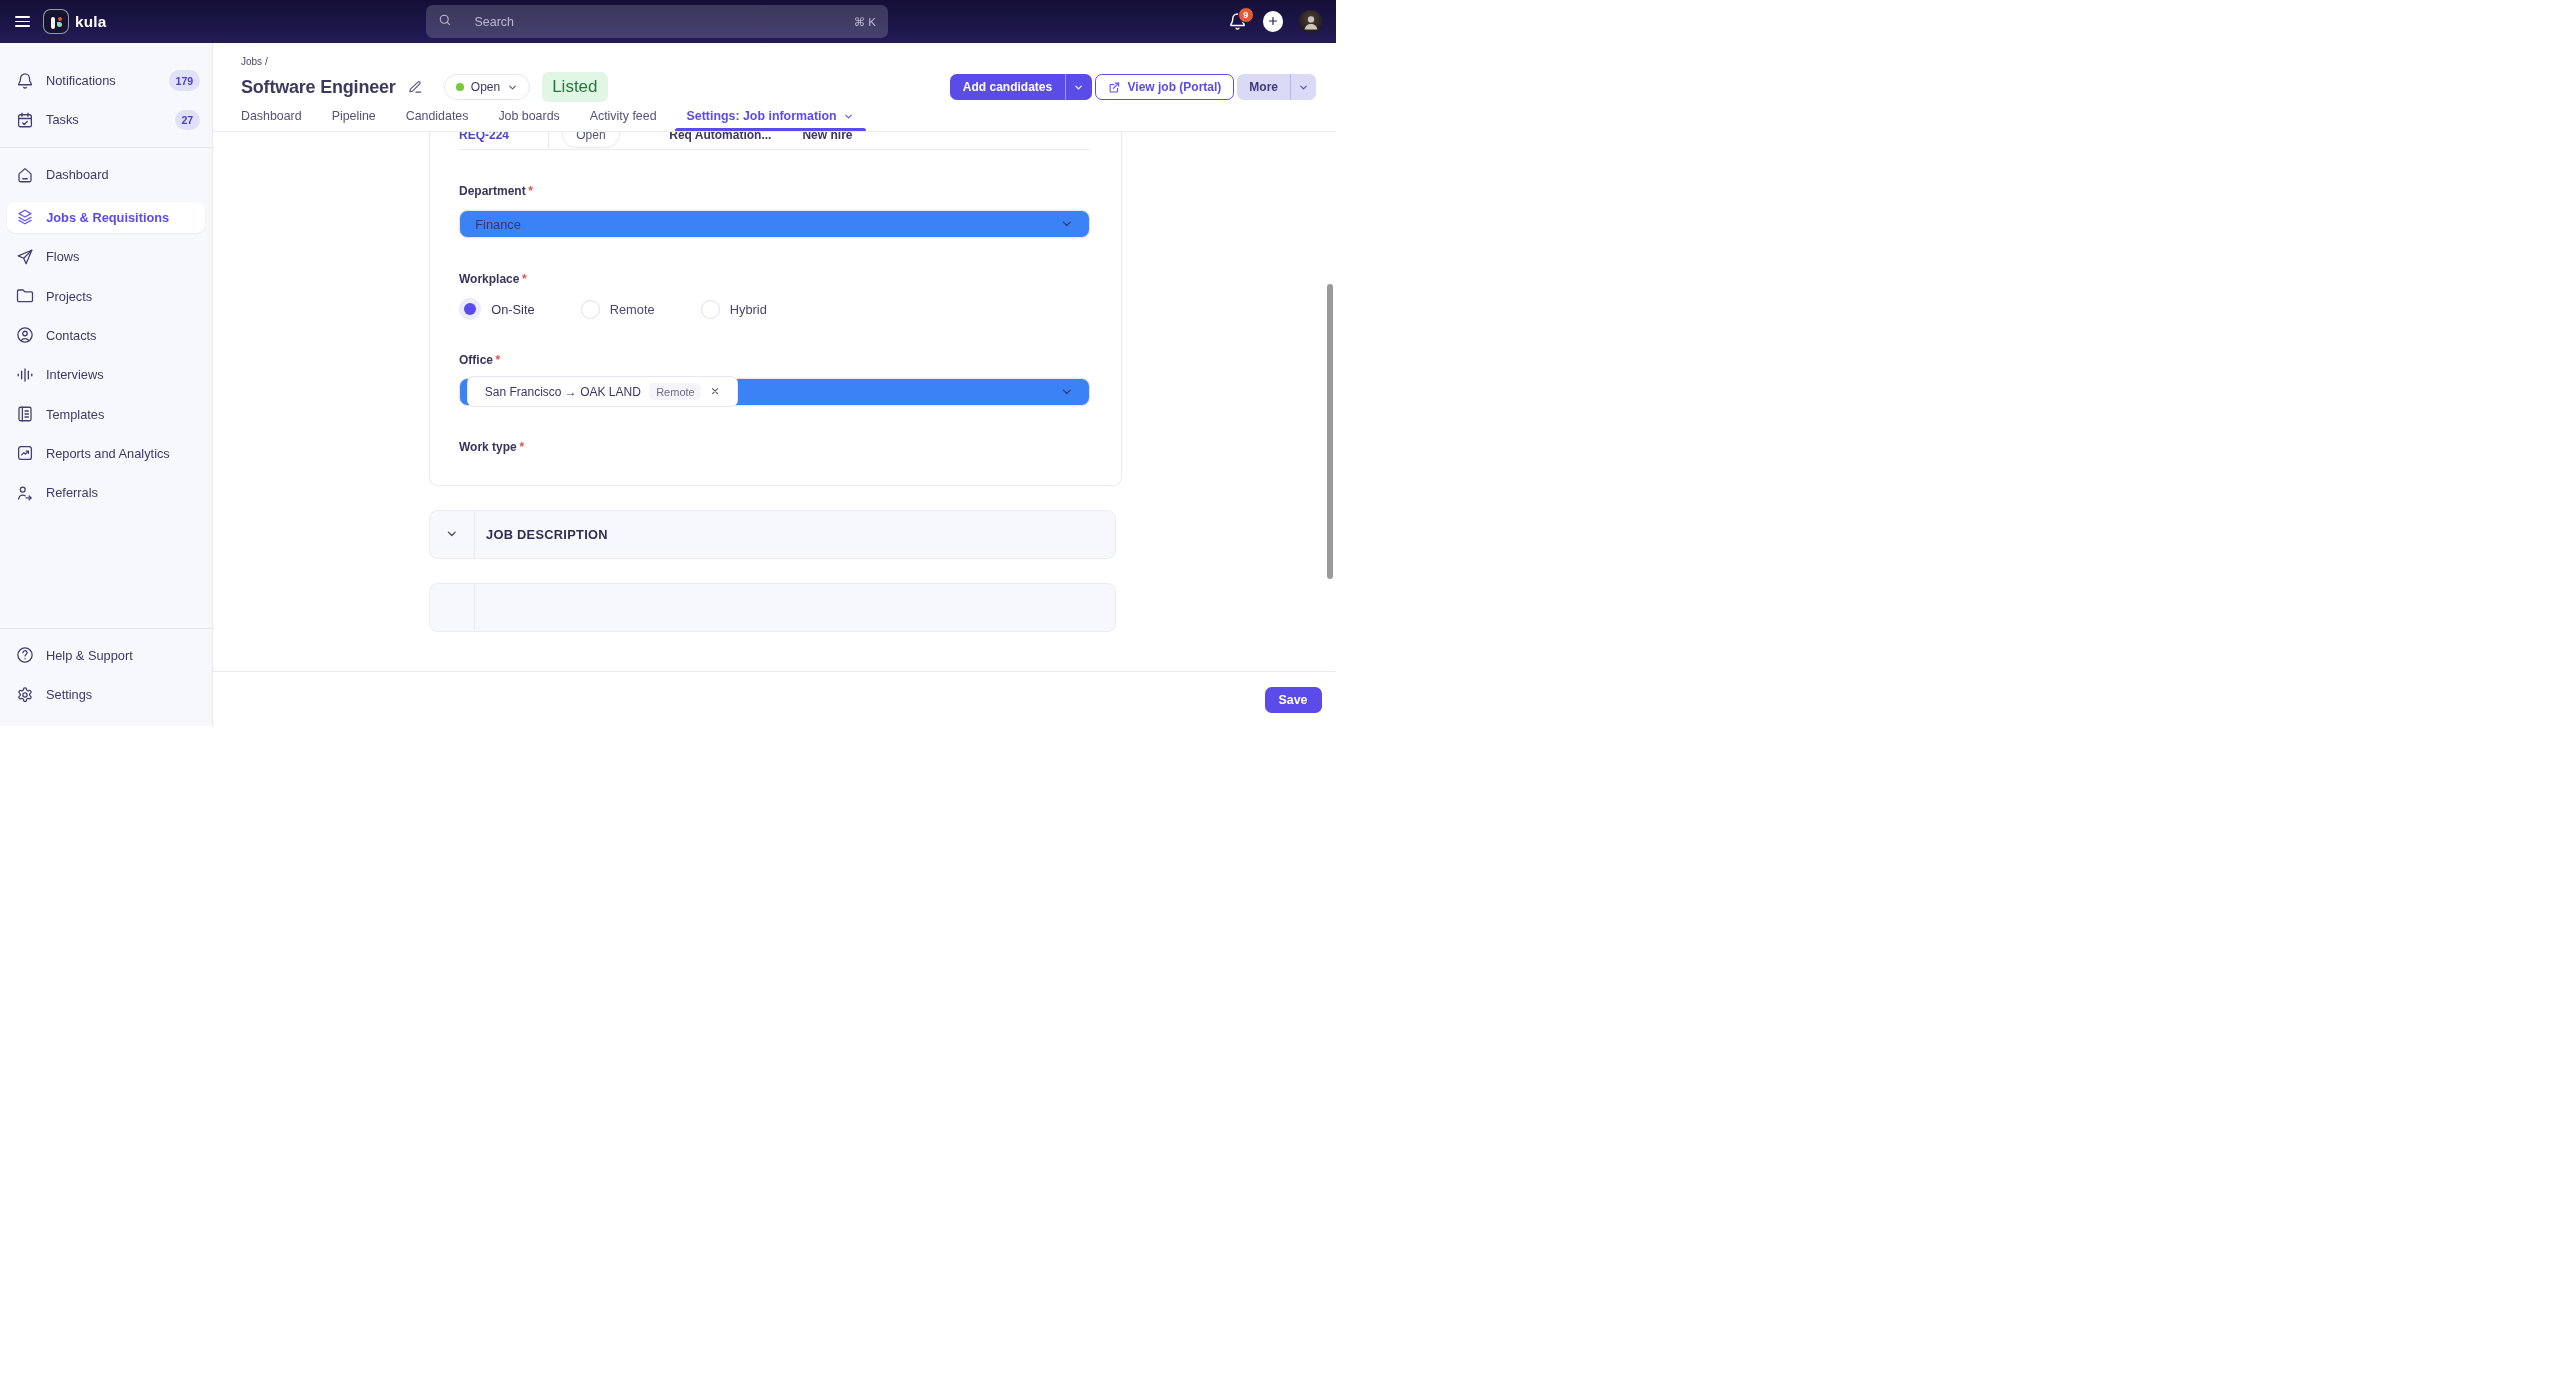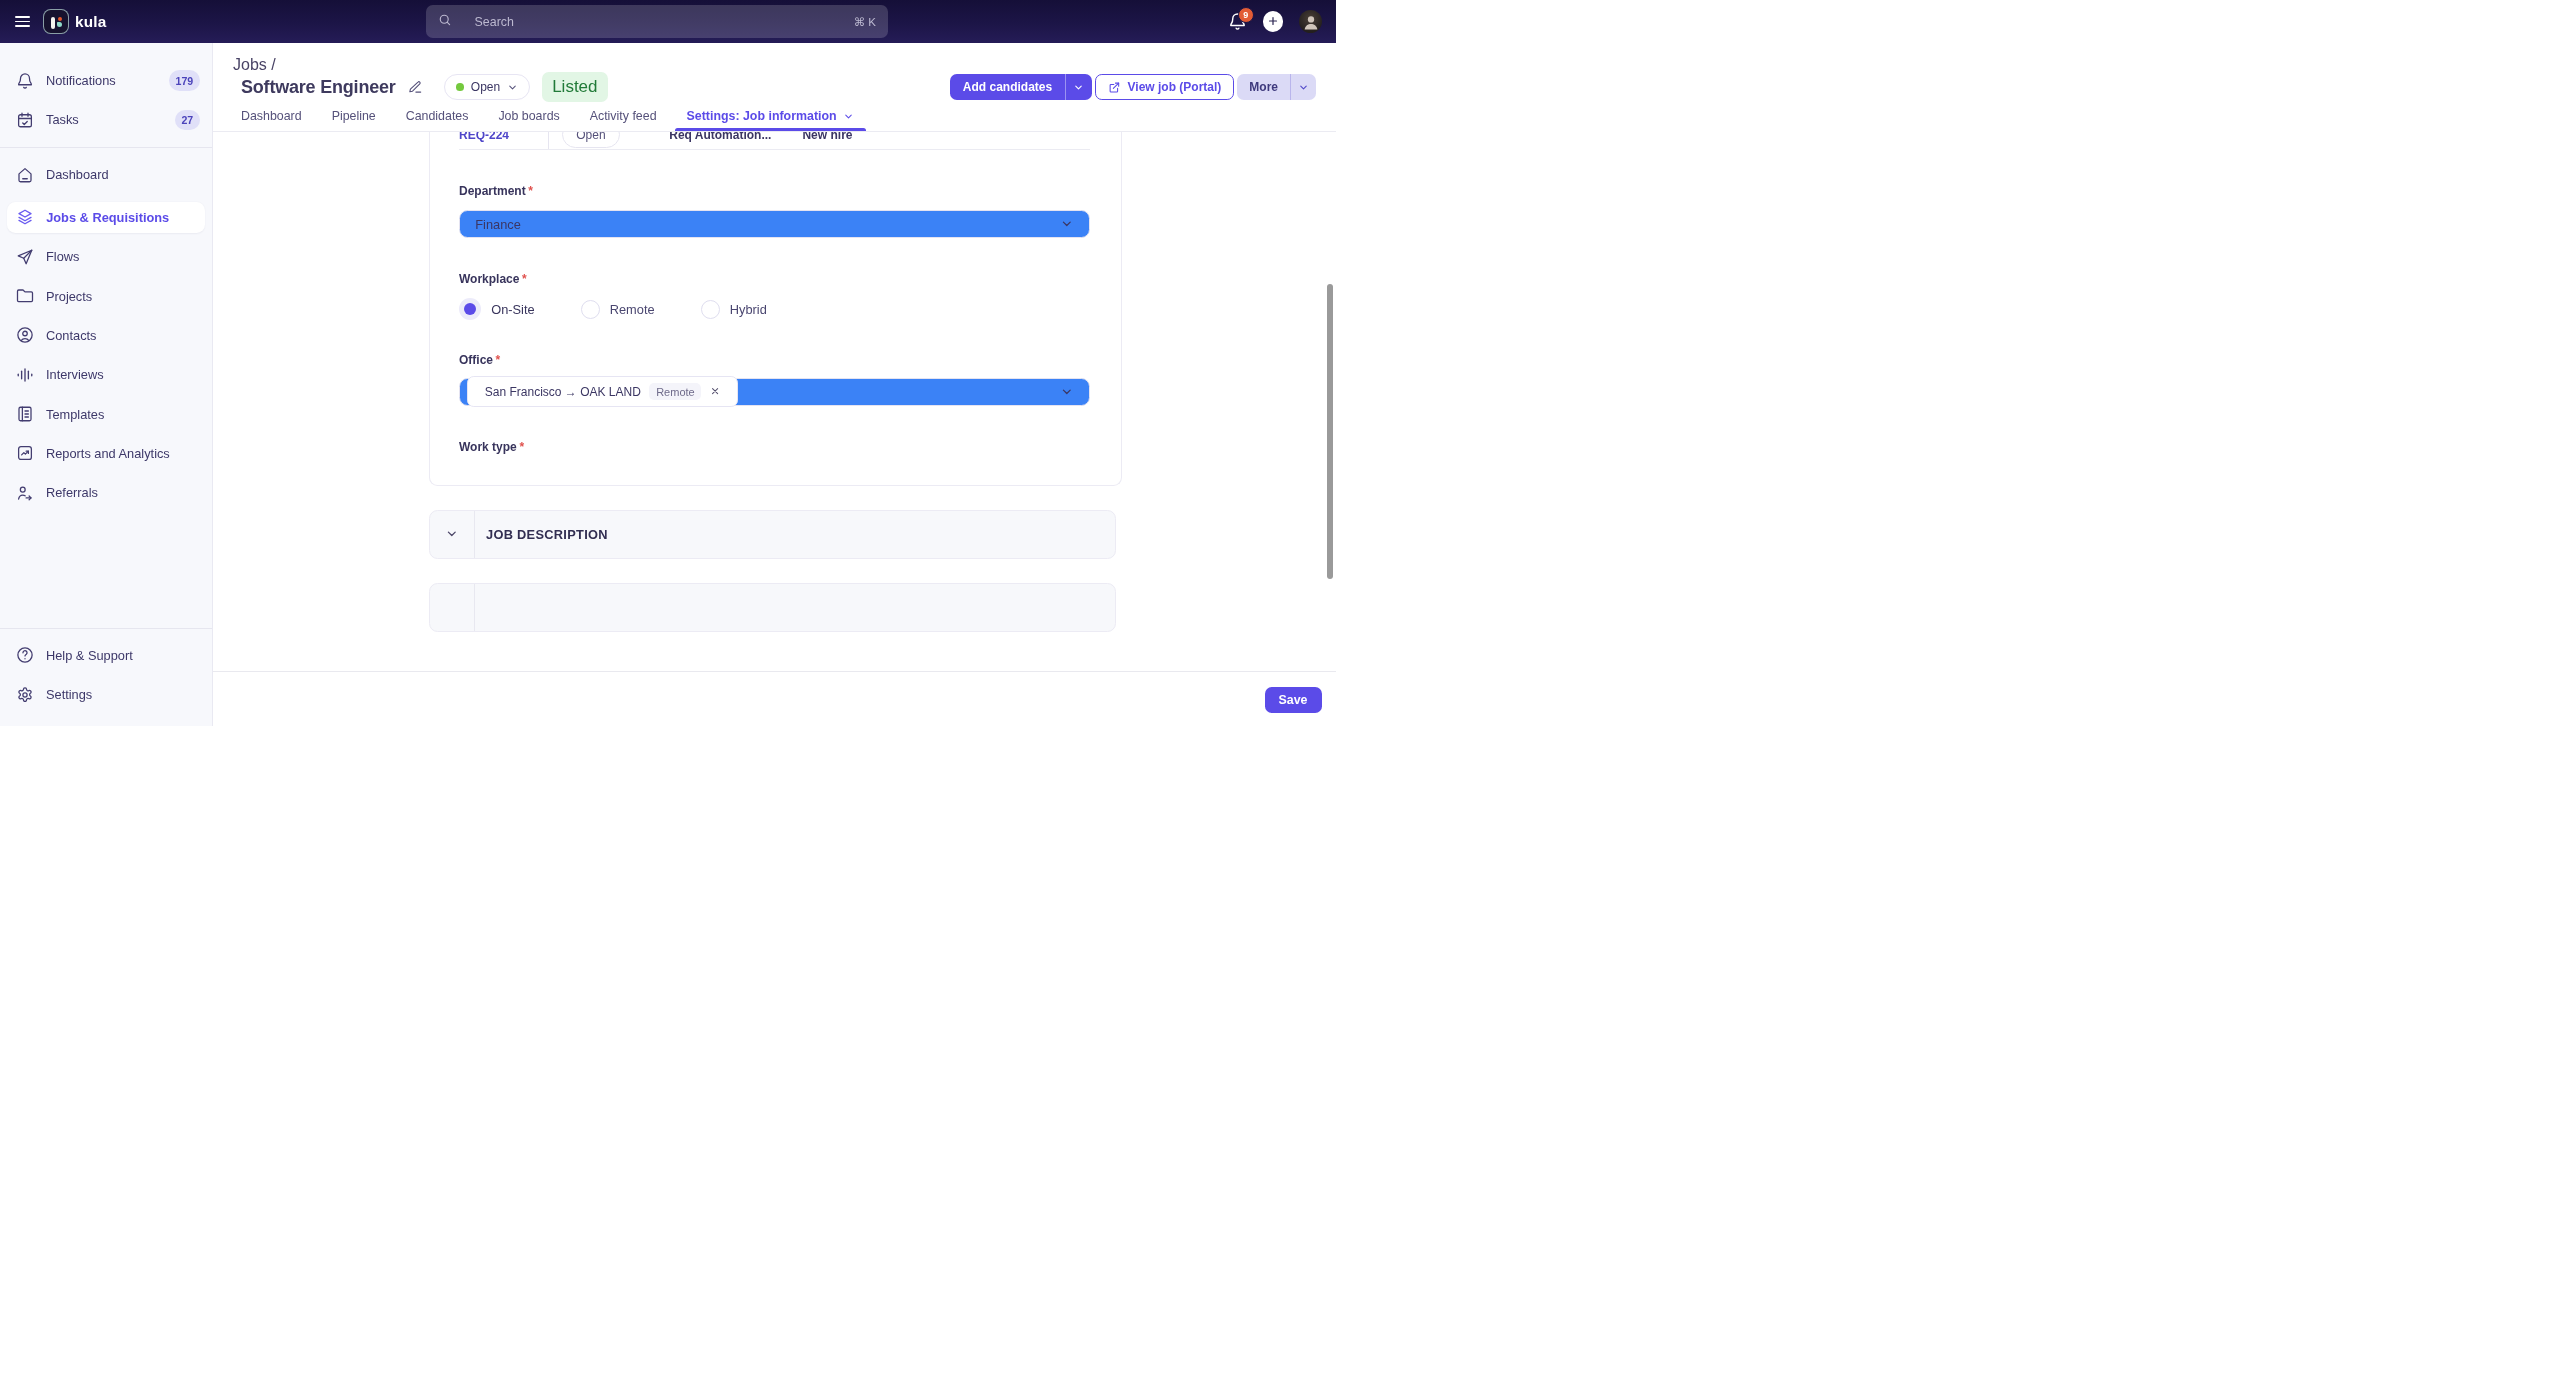--- a/index.html
+++ b/index.html
@@ -50,21 +50,21 @@
     padding:4.3px 6.8px; border-radius:851px; min-width:22px; text-align:center; }
   .side-div{ height:0.9px; background:#e6e6ef; margin:0 0 14.5px 0; }
   .side-item.active{ background:#ffffff; border-radius:8.5px; margin:0 6.8px 12px 6.8px; padding:0 6.8px 0 9.4px;
     height:31px; color:#5b4be8; font-weight:700; box-shadow:0 0.9px 1.7px rgba(40,35,90,.06); }
   .side-item.active .s-ic{ color:#6a5cf0; }
   .side-bottom{ margin-top:auto; padding-bottom:11px; }
 
   
   .main{ flex:1; position:relative; background:#fff; overflow:hidden; }
   .page-header{ height:89px; border-bottom:0.9px solid #ebebf2; position:relative; background:#fff; z-index:3; }
-  .breadcrumb{ position:absolute; left:20px; top:12.8px; font-size:16px; color:#4a4466; }
+  .breadcrumb{ position:absolute; left:28px; top:12.8px; font-size:10px; color:#4a4466; }
   .title-row{ position:absolute; left:28px; top:29px; display:flex; align-items:center; gap:12px; }
   .job-title{ font-size:18px; font-weight:700; color:#3e3a5e; letter-spacing:-0.2px; }
   .edit-ic{ color:#55517a; cursor:pointer; display:flex; }
   .status-pill{ display:flex; align-items:center; gap:6.8px; border:0.9px solid #e7e5f3; background:#fff;
     border-radius:14.5px; padding:5.1px 11px; font-size:12px; color:#3b3663; font-weight:500; cursor:pointer; margin-left:10.2px;}
   .status-dot{ width:7.7px; height:7.7px; border-radius:50%; background:#74c93e; }
   .listed-badge{ background:#e2f6e5; color:#217a38; font-size:17px; font-weight:500;
     border-radius:6.8px; padding:5.1px 10.2px; }
   .tabs{ position:absolute; left:28px; bottom:0; display:flex; gap:30px; height:30px; align-items:center; }
   .tab{ font-size:12.4px; color:#55517a; font-weight:500; cursor:pointer; position:relative;

